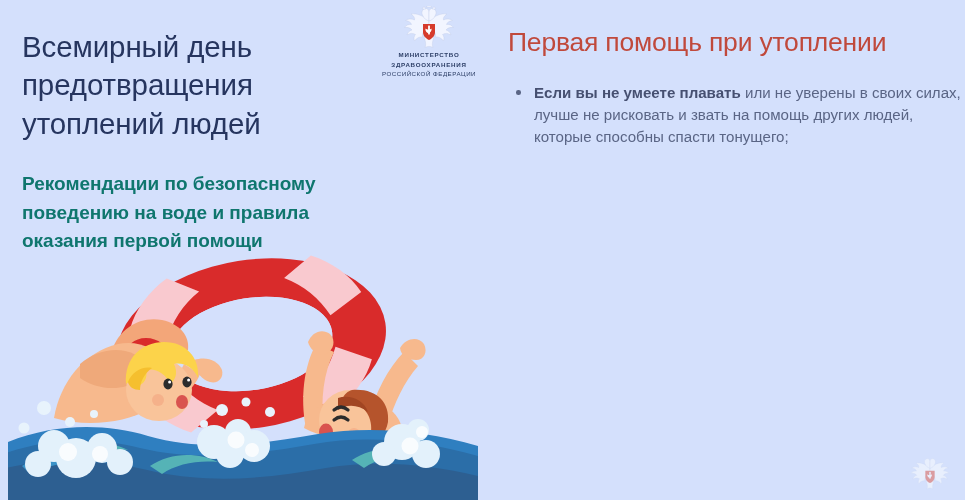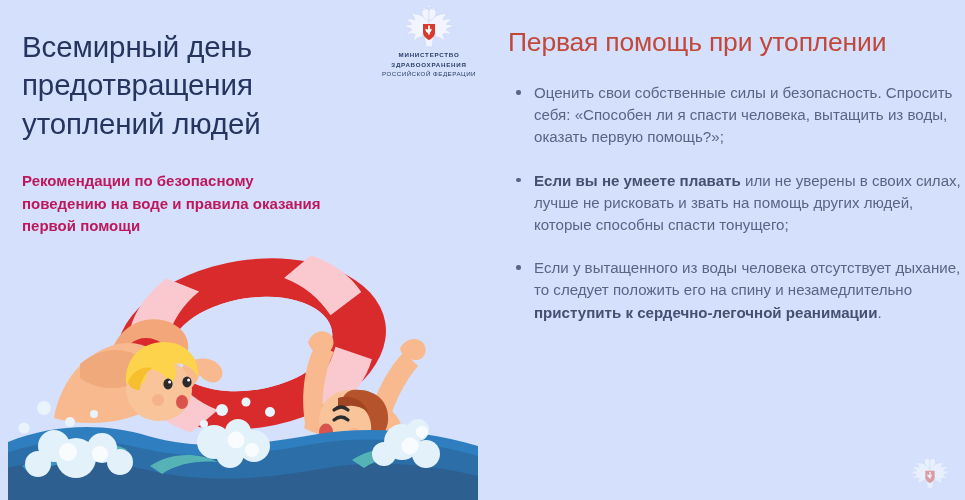--- a/index.html
+++ b/index.html
@@ -34,24 +34,24 @@
     font-size: 29.5px;
     line-height: 1.30;
     font-weight: 400;
     color: #26355f;
     letter-spacing: -0.1px;
   }
   .subtitle {
     position: absolute;
     left: 22px; top: 170px;
     width: 300px;
-    font-size: 15px;
+    font-size: 19px;
     line-height: 1.50;
     font-weight: 700;
-    color: #be185d;
+    color: #0f766e;
   }
 
   
   .ministry-logo {
     position: absolute;
     left: 373px; top: 6px;
     width: 112px;
     text-align: center;
   }
   .ministry-emblem { width: 54px; height: 42px; margin: 0 auto; display: block; }
@@ -301,23 +301,21 @@
           <circle cx="196" cy="192" r="4"></circle>
         </g>
       </svg>
     </div>
   </div>
 
   <div class="right-panel">
     <div class="advice-heading">Первая помощь при утоплении</div>
 
     <ul class="advice-list">
-        <li class="advice-item"><span class="bullet"></span><span>Оценить свои собственные силы и безопасность. Спросить себя: «Способен ли я спасти человека, вытащить из воды, оказать первую помощь?»;</span></li>
         <li class="advice-item"><span class="bullet"></span><b>Если вы не умеете плавать</b><span> или не уверены в своих силах, лучше не рисковать и звать на помощь других людей, которые способны спасти тонущего;</span></li>
-        <li class="advice-item"><span class="bullet"></span><span>Если у вытащенного из воды человека отсутствует дыхание, то следует положить его на спину и незамедлительно </span><b>приступить к сердечно-легочной реанимации</b><span>.</span></li>
       </ul>
   </div>
 
   <div class="watermark">
     <svg viewBox="0 0 108 84">
       <g fill="#ffffff" stroke="#c7d2ea" stroke-width="1" opacity="0.95">
         <path d="M54 30 C44 20 30 14 18 16 C24 20 26 24 25 28 C20 25 12 25 7 29 C14 30 18 33 19 37
                  C14 36 8 38 5 43 C12 42 17 44 20 48 C15 49 11 53 10 58 C16 54 22 54 27 57
                  C24 60 23 65 25 70 C29 64 35 61 41 62 C40 55 44 47 54 43 Z"></path>
         <path d="M54 30 C64 20 78 14 90 16 C84 20 82 24 83 28 C88 25 96 25 101 29 C94 30 90 33 89 37

